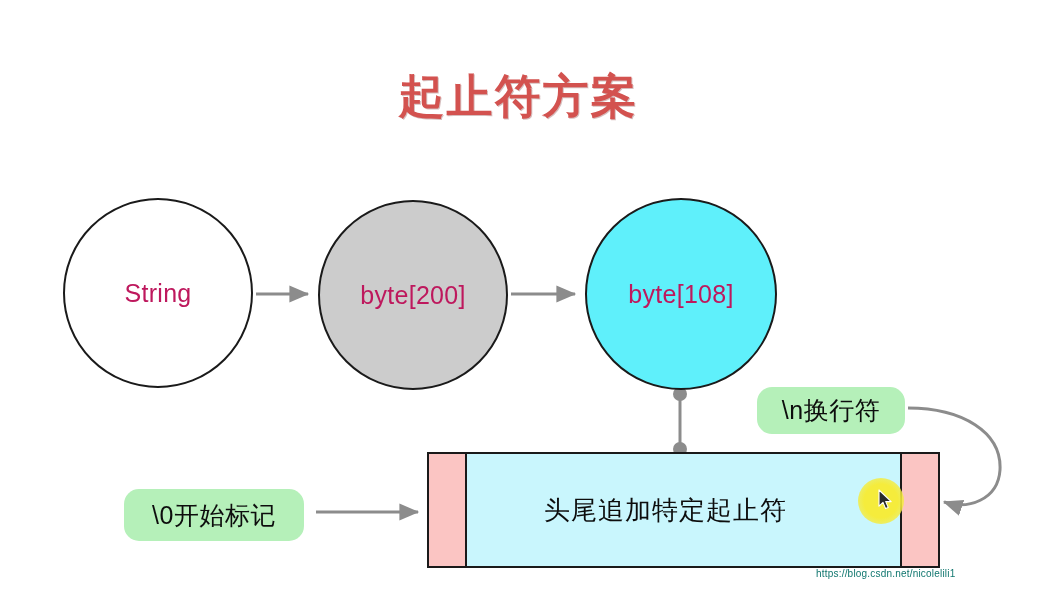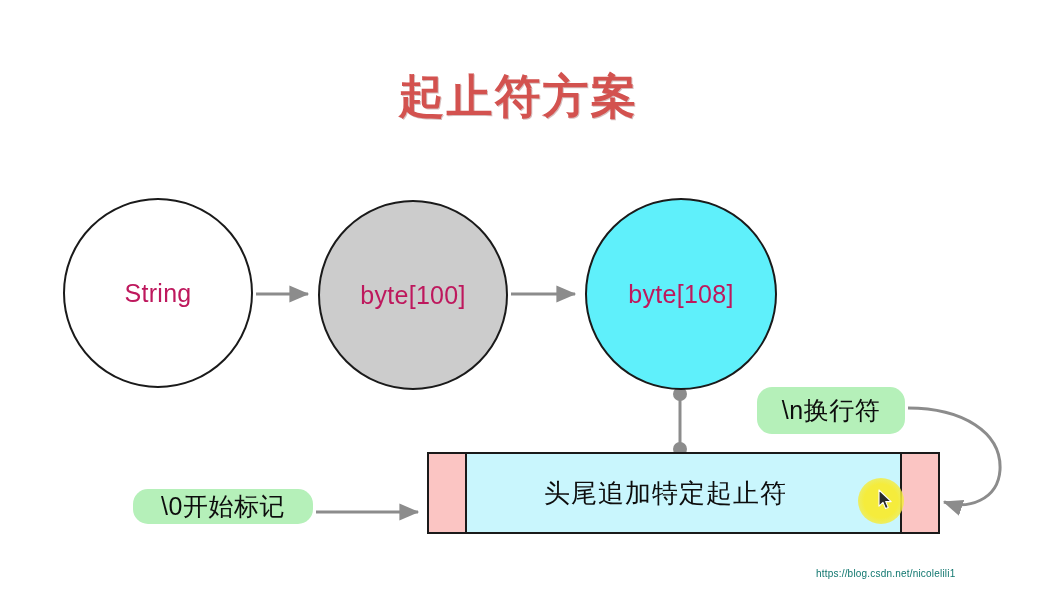--- a/index.html
+++ b/index.html
@@ -66,21 +66,21 @@
     width: 1037px; height: 597px;
     pointer-events: none;
   }
 
   
   #buffer {
     position: absolute;
     left: 427px;
     top: 452px;
     width: 513px;
-    height: 82px;
+    height: 116px;
     border: 2px solid #1a1a1a;
     box-sizing: border-box;
     display: flex;
     background: #c9f6fd;
   }
   .cap {
     background: #fbc5c3;
     flex: 0 0 38px;
     box-sizing: border-box;
   }
@@ -110,21 +110,21 @@
     font-size: 25px;
     display: flex;
     align-items: center;
     justify-content: center;
     box-sizing: border-box;
     letter-spacing: 0.5px;
     white-space: nowrap;
     border-radius: 15px;
   }
   #tag-start {
-    left: 133px; top: 489px; width: 180px; height: 35px;
+    left: 124px; top: 489px; width: 180px; height: 52px;
   }
   #tag-newline {
     left: 757px; top: 387px; width: 148px; height: 47px;
   }
 
   
   #cursor-wrap {
     position: absolute;
     left: 858px;
     top: 478px;
@@ -194,21 +194,21 @@
     <g>
       <path d="M908,408 C 962,408 1002,432 1000,470 C 998,500 968,510 944,502" fill="none" stroke="#8c8c8c" stroke-width="3" marker-end="url(#arrowheadBig)"></path>
     </g>
   </svg>
 
   <div class="node-circle" id="circle-string">
     <span>String</span>
   </div>
 
   <div class="node-circle" id="circle-byte100">
-    <span>byte[100]</span>
+    <span>byte[200]</span>
   </div>
 
   <div class="node-circle" id="circle-byte108">
     <span>byte[108]</span>
   </div>
 
   <div id="buffer">
     <div class="cap cap-left"></div>
     <div class="buffer-body">
       <span class="buffer-label">头尾追加特定起止符</span>

